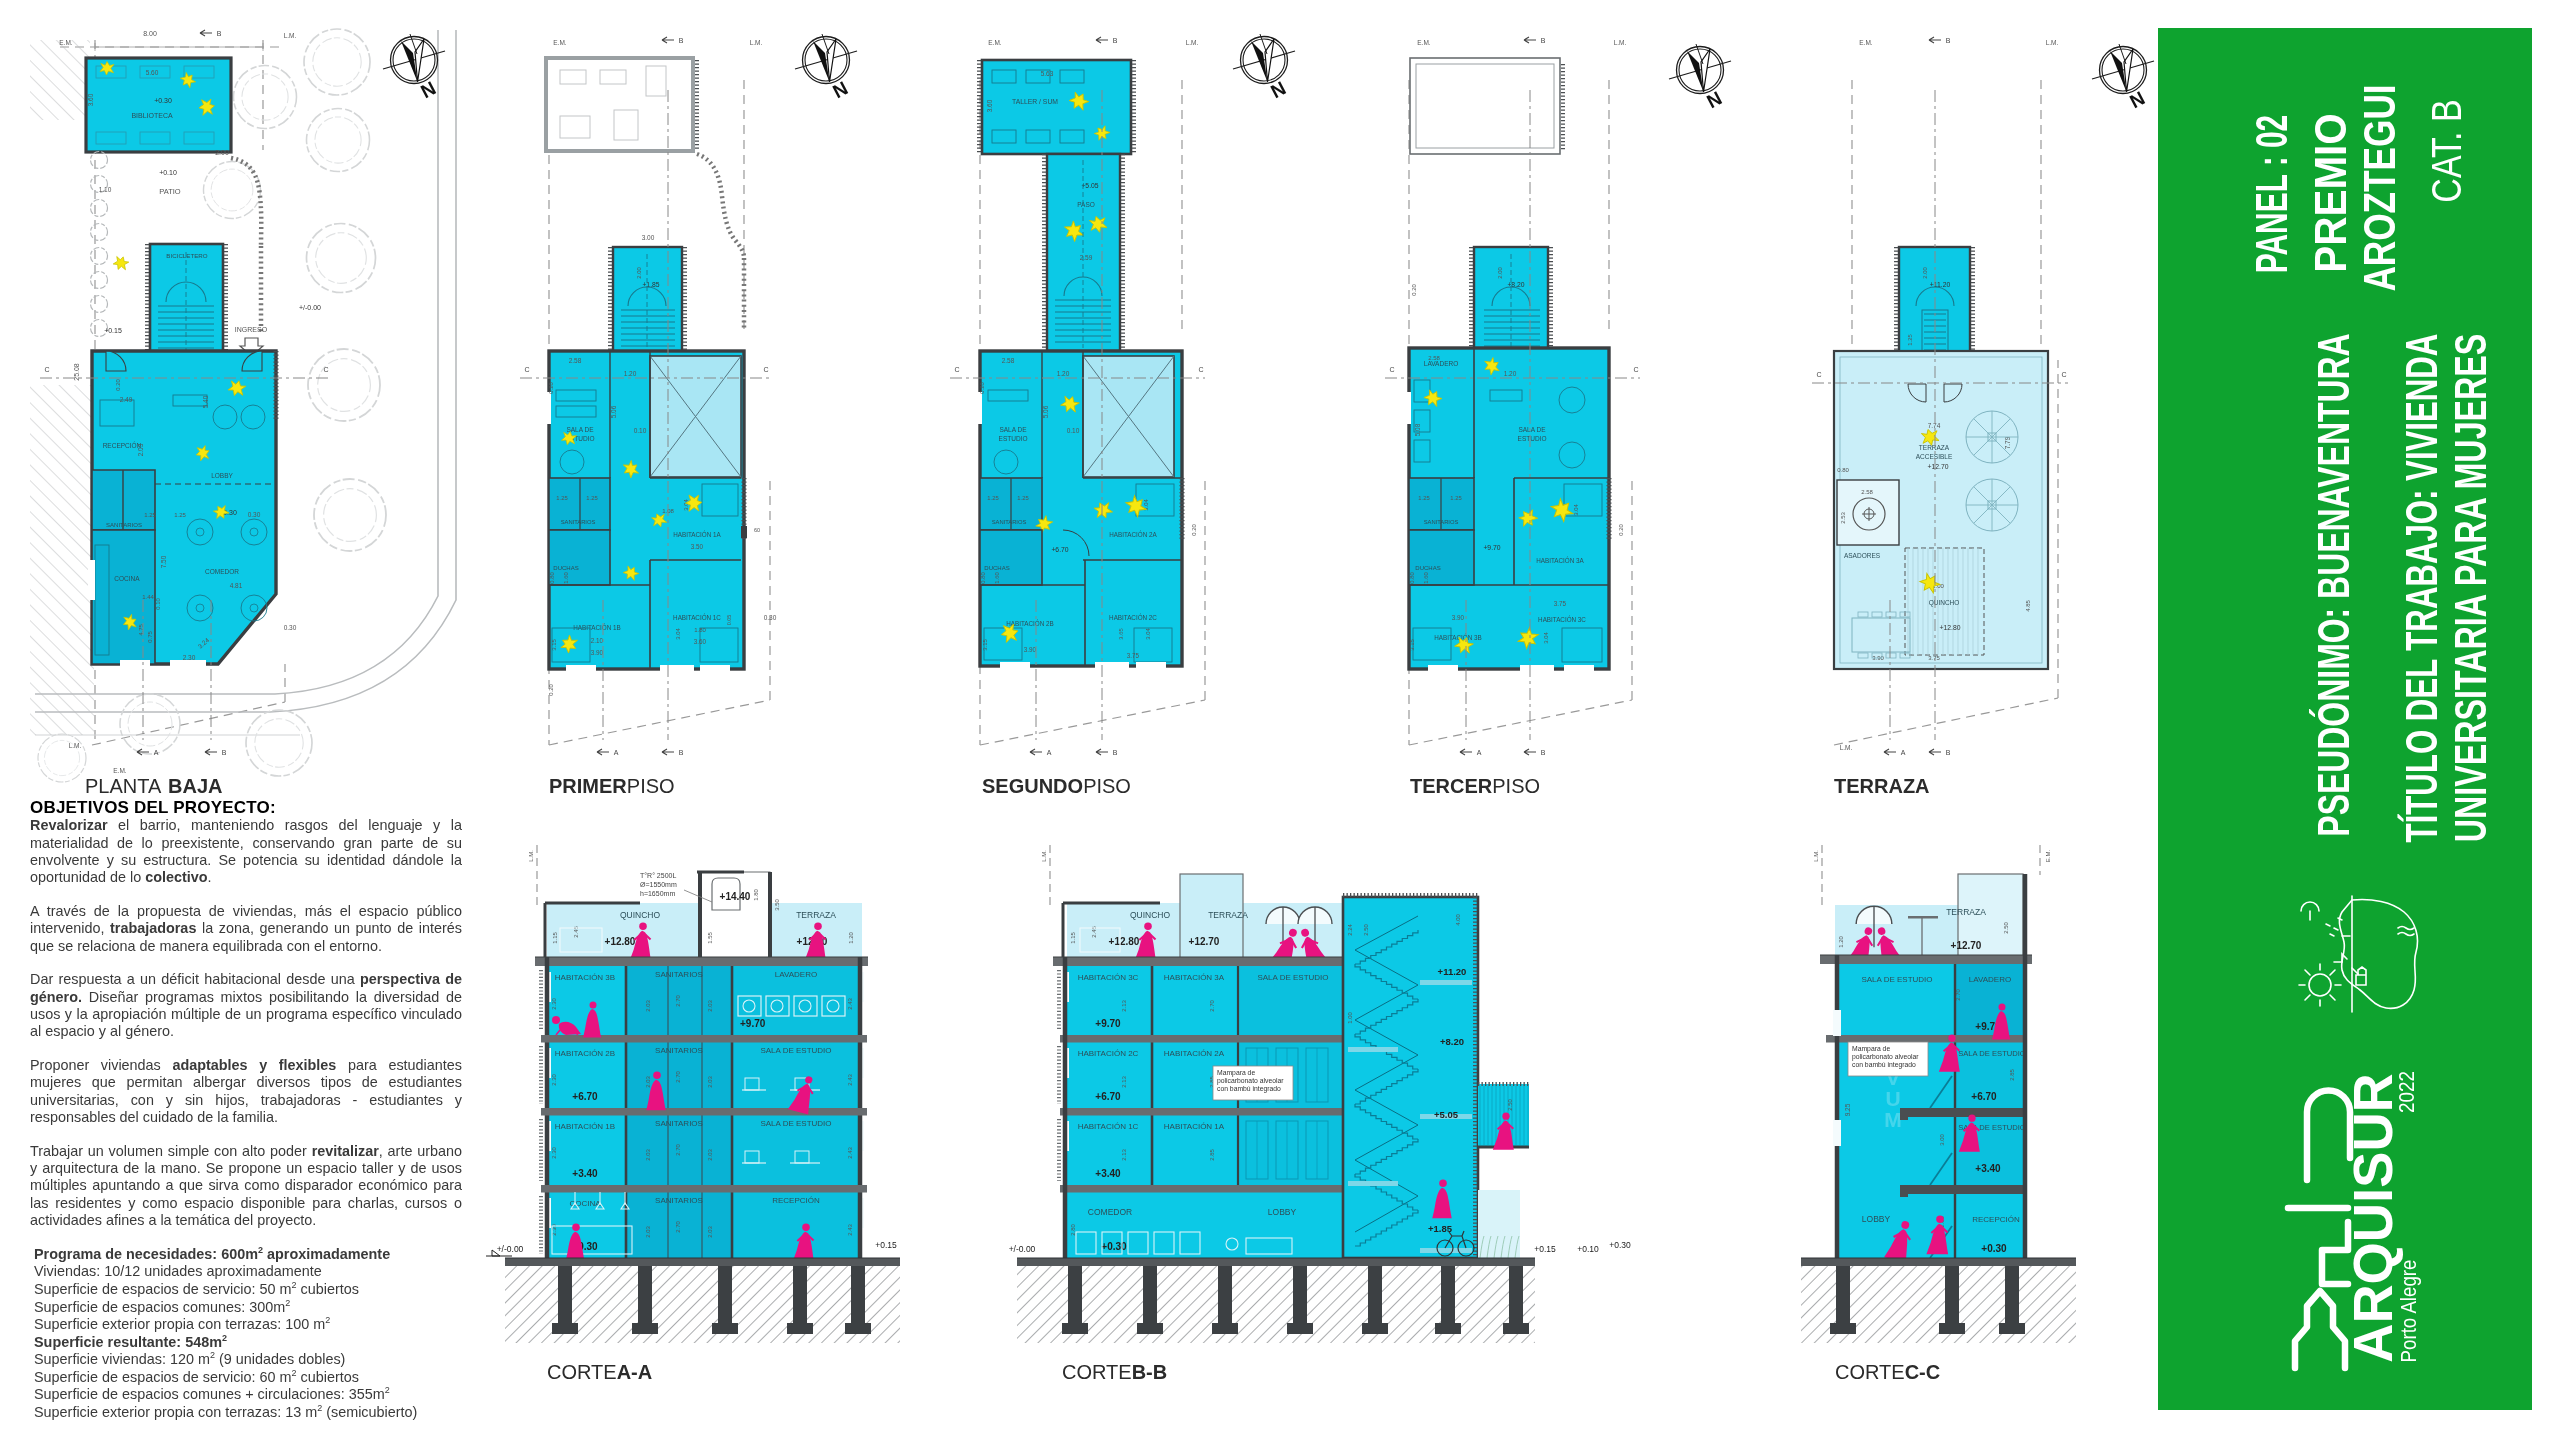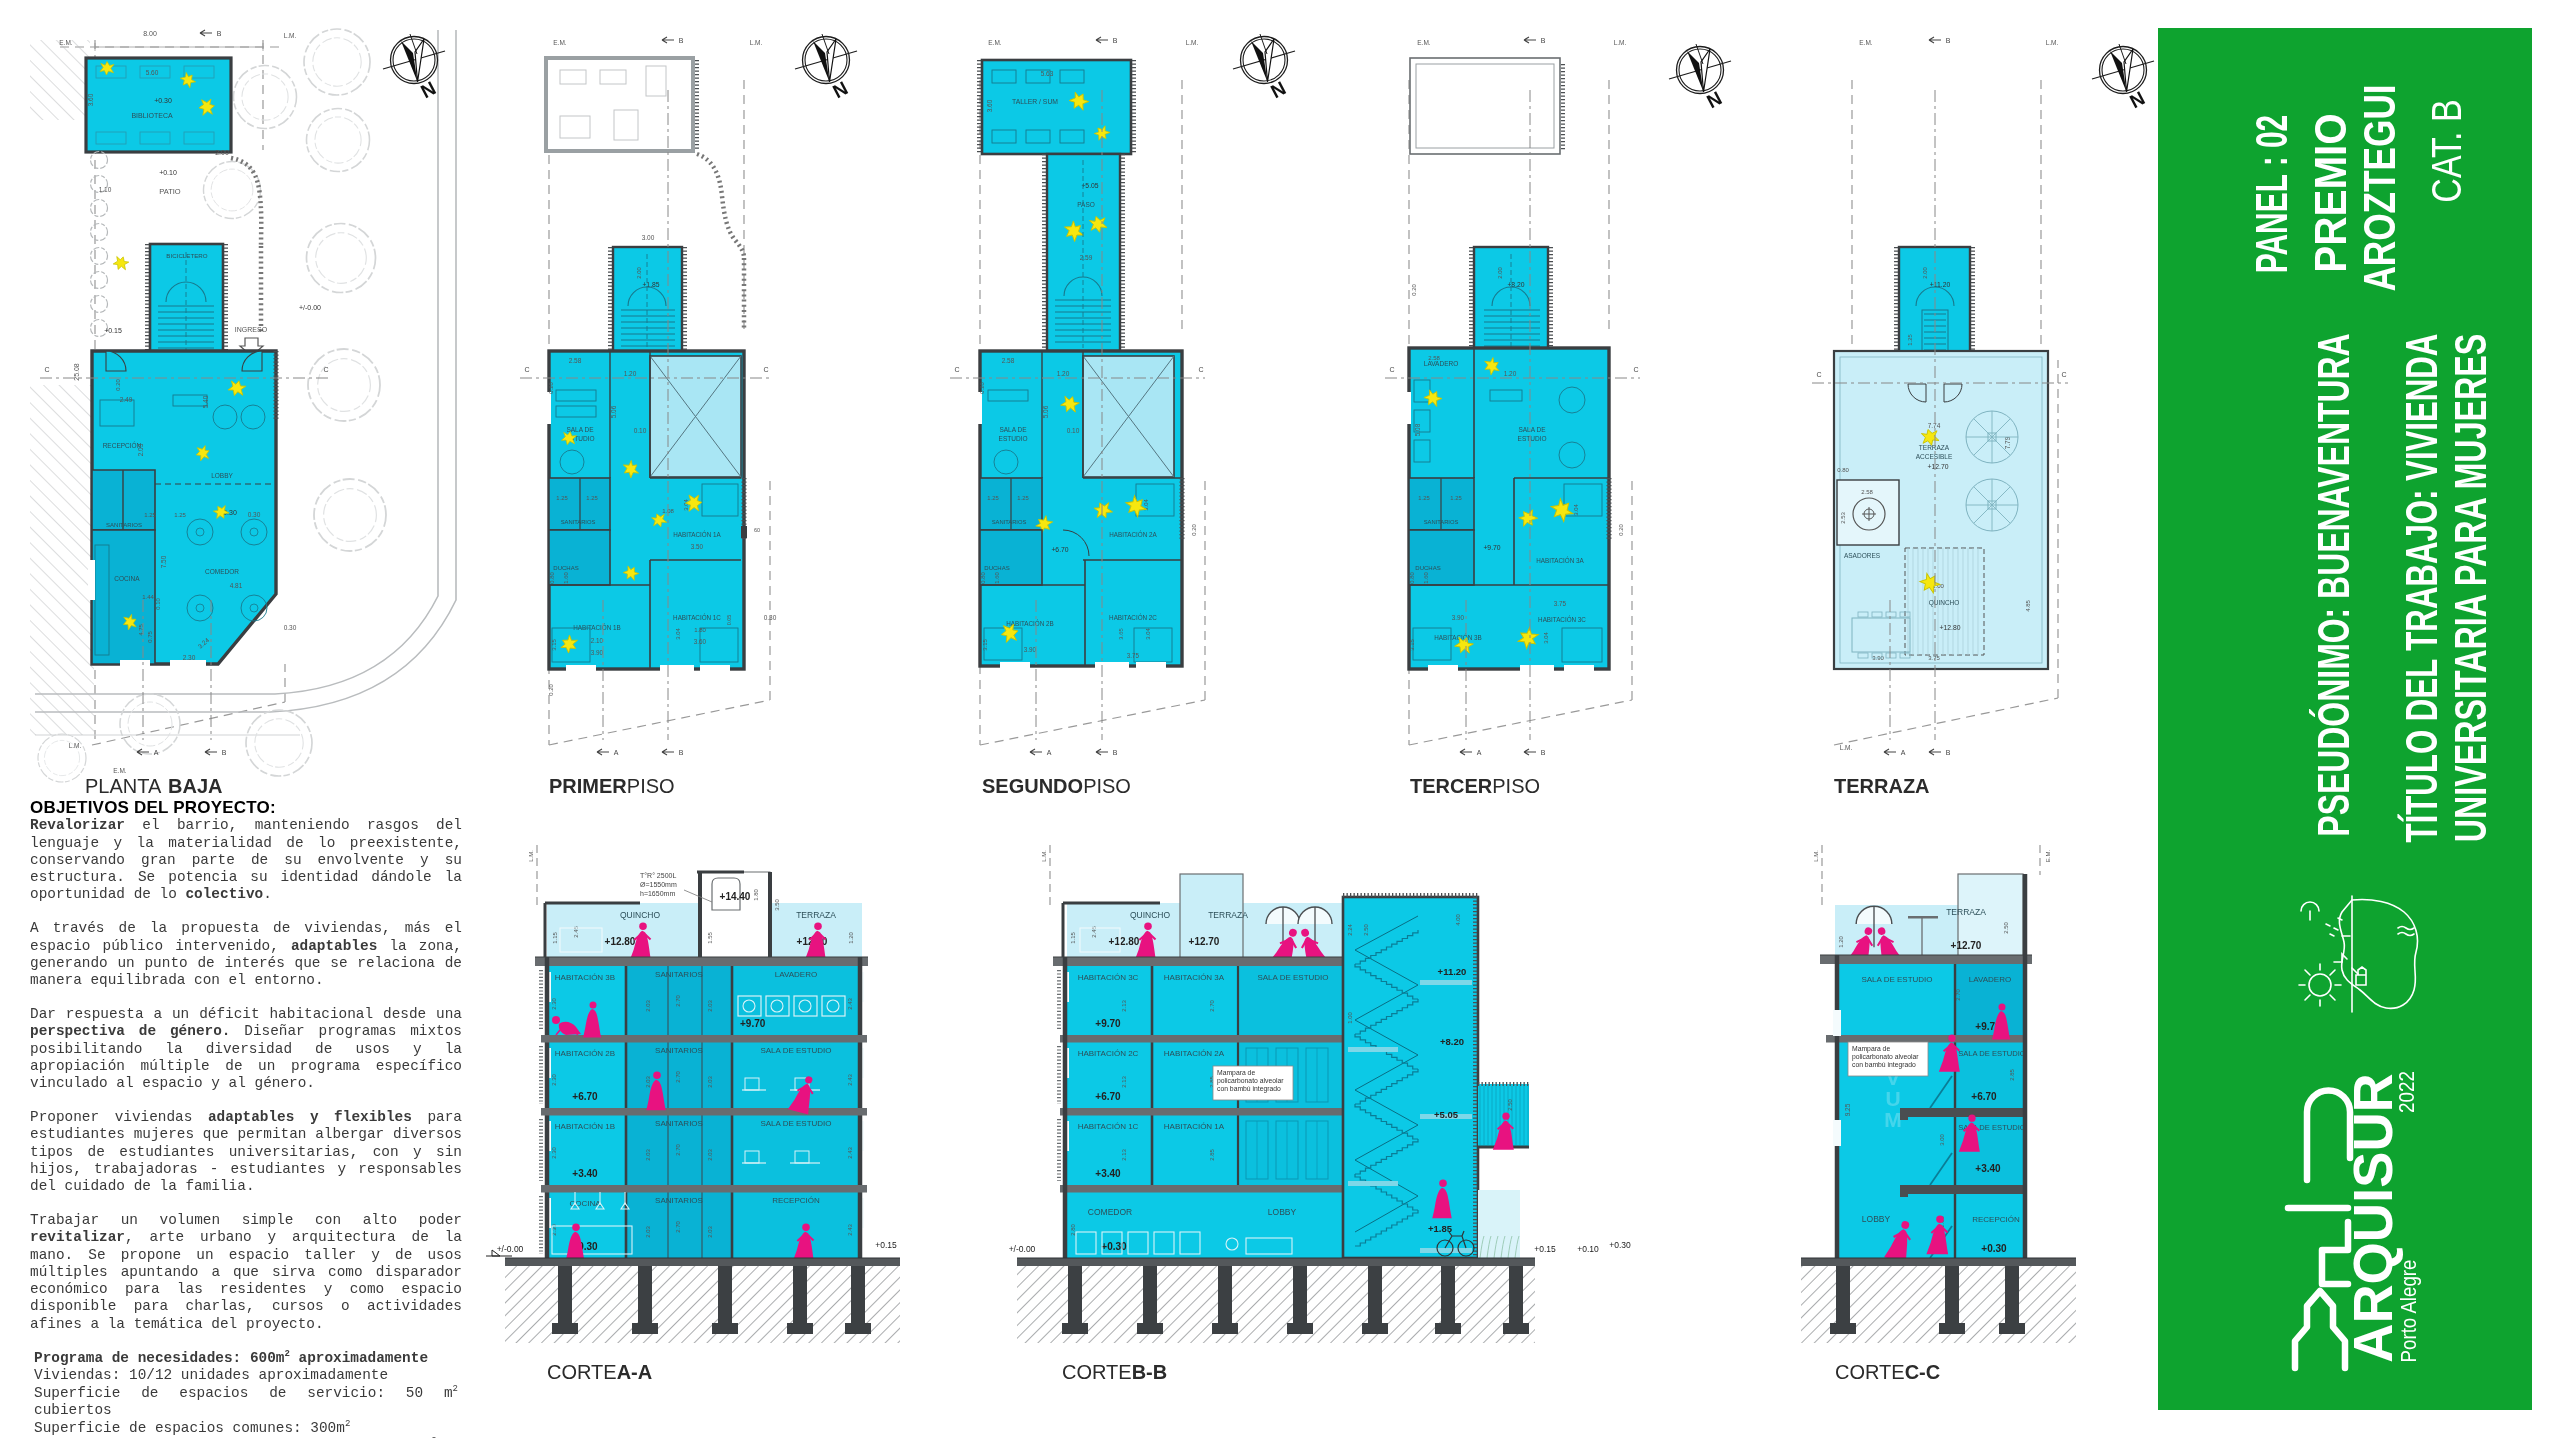--- a/index.html
+++ b/index.html
@@ -1,19 +1,19 @@
 <!DOCTYPE html>
 <html><head><meta charset="utf-8">
 <style>
 html,body{margin:0;padding:0;background:#fff;width:2560px;height:1438px;overflow:hidden;}
 #page{position:relative;width:2560px;height:1418px;font-family:"Liberation Sans", sans-serif;}
 #art{position:absolute;left:0;top:0;}
 #obj{position:absolute;left:30px;top:799px;width:432px;color:#3a3a3a;font-size:14.4px;line-height:17.3px;text-align:justify;}
 #obj h3{font-size:17px;margin:0 0 1px 0;color:#000000;letter-spacing:0.2px;}
-#obj p{margin:0 0 16.5px 0;font-family:Liberation Mono, monospace;}
+#obj p{margin:0 0 16.5px 0;}
 #obj p.tight{margin:4px;line-height:17.6px;}
 #obj sup{font-size:9px;line-height:0;}
 </style></head>
 <body>
 <div id="page">
 
 <div id="art"><svg width="2560" height="1438" viewBox="0 0 2560 1438" xmlns="http://www.w3.org/2000/svg">
         <defs>
 <pattern id="hatch" width="9" height="9" patternUnits="userSpaceOnUse" patternTransform="rotate(45)">
  <line x1="0" y1="0" x2="0" y2="9" stroke="#62666a" stroke-width="1.1"></line>
@@ -1342,21 +1342,21 @@
 <g transform="rotate(-90 2408 1311) translate(2408 1311) scale(0.85 1)">
               <text x="0" y="0" text-anchor="middle" font-size="22" font-weight="normal" fill="#fff" font-family="Liberation Sans, sans-serif" dominant-baseline="central">Porto Alegre</text>
             </g>
           </g>
         </g>
       </svg></div>
 
 <div id="obj">
 <h3>OBJETIVOS DEL PROYECTO:</h3>
 <p><b>Revalorizar</b> el barrio, manteniendo rasgos del lenguaje y la materialidad de lo preexistente, conservando gran parte de su envolvente y su estructura. Se potencia su identidad dándole la oportunidad de lo <b>colectivo</b>.</p>
-<p>A través de la propuesta de viviendas, más el espacio público intervenido, <b>adaptables</b> la zona, generando un punto de interés que se relaciona de manera equilibrada con el entorno.</p>
+<p>A través de la propuesta de viviendas, más el espacio público intervenido, <b>trabajadoras</b> la zona, generando un punto de interés que se relaciona de manera equilibrada con el entorno.</p>
 <p>Dar respuesta a un déficit habitacional desde una <b>perspectiva de género.</b> Diseñar programas mixtos posibilitando la diversidad de usos y la apropiación múltiple de un programa específico vinculado al espacio y al género.</p>
 <p>Proponer viviendas <b>adaptables y flexibles</b> para estudiantes mujeres que permitan albergar diversos tipos de estudiantes universitarias, con y sin hijos, trabajadoras - estudiantes y responsables del cuidado de la familia.</p>
 <p>Trabajar un volumen simple con alto poder <b>revitalizar</b>, arte urbano y arquitectura de la mano. Se propone un espacio taller y de usos múltiples apuntando a que sirva como disparador económico para las residentes y como espacio disponible para charlas, cursos o actividades afines a la temática del proyecto.</p>
 <p class="tight"><b>Programa de necesidades: 600m<sup>2</sup> aproximadamente</b><br>
 Viviendas: 10/12 unidades aproximadamente<br>
 Superficie de espacios de servicio: 50 m<sup>2</sup> cubiertos<br>
 Superficie de espacios comunes: 300m<sup>2</sup><br>
 Superficie exterior propia con terrazas: 100 m<sup>2</sup><br>
 <b>Superficie resultante: 548m<sup>2</sup></b><br>
 Superficie viviendas: 120 m<sup>2</sup> (9 unidades dobles)<br>

